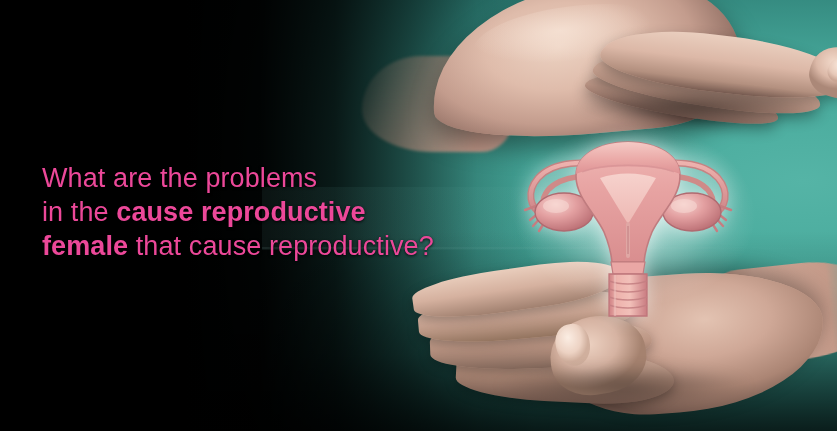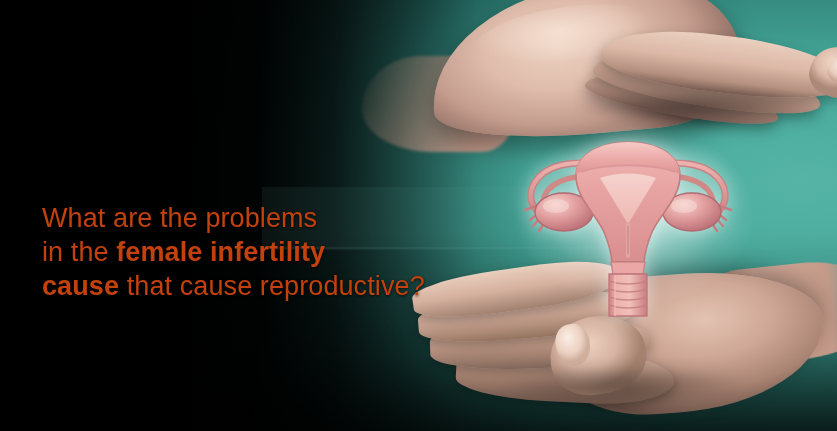--- a/index.html
+++ b/index.html
@@ -160,28 +160,27 @@
   }
   .organ{
     position:absolute;left:508px;top:128px;width:240px;height:190px;
   }
   .organ svg{display:block;width:240px;height:190px;
     filter:drop-shadow(0 0 9px rgba(255,255,255,.55));}
 
   
   .headline{
     position:absolute;left:42px;top:161px;width:420px;
-    color:#c2410c;
+    color:#ec4899;
     font-size:27px;
     line-height:34px;
     letter-spacing:.1px;
     font-weight:400;
     text-shadow:0 1px 3px rgba(0,0,0,.85);
     z-index:6;
-    margin-top:40px;
   }
   .headline b{font-weight:700;}
   .hl-line{white-space:nowrap;}
 </style>
 </head>
 <body>
 
 <div id="banner">
 
   <div class="bg-base"></div>
@@ -297,20 +296,20 @@
       </g>
       <path d="M107 147 L 107 188" stroke="#f3cfc8" stroke-width="2.4" opacity=".45" fill="none"></path>
     </svg>
   </div>
 
   <div class="headline">
     <div class="hl-line">
       <span>What are the problems</span>
     </div>
     <div class="hl-line">
-      <span>in the </span><b>female infertility</b>
+      <span>in the </span><b>cause reproductive</b>
     </div>
     <div class="hl-line">
-      <b>cause</b><span> that cause reproductive?</span>
+      <b>female</b><span> that cause reproductive?</span>
     </div>
   </div>
 
 </div>
 
 </body></html>

